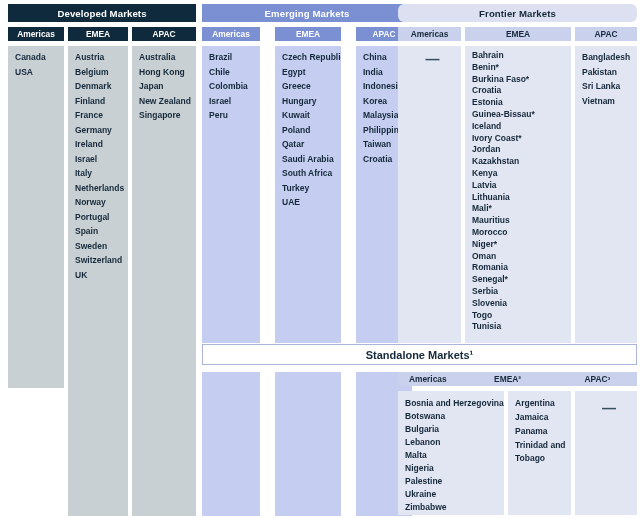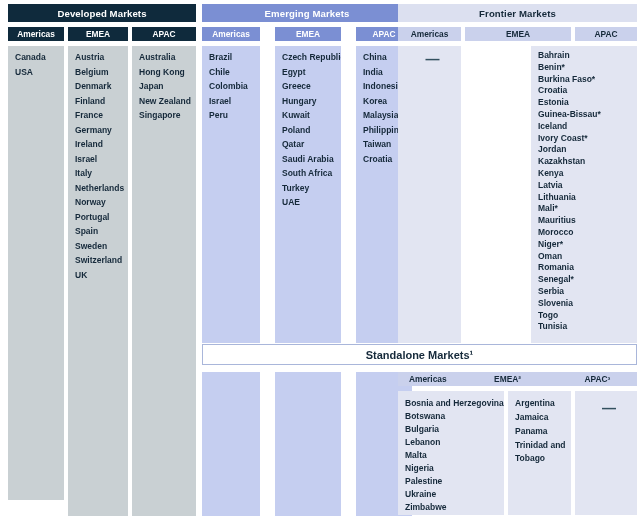--- a/index.html
+++ b/index.html
@@ -8,21 +8,21 @@
     font-family:"Liberation Sans", sans-serif; font-weight:bold;
     color:var(--text-dark,#15293a); overflow:hidden;
   }
   .group { position:absolute; top:4px; }
   .main-header {
     height:18px; display:flex; align-items:center; justify-content:center;
     font-size:9.6px; margin-bottom:5px; letter-spacing:0.1px;
   }
   .dev-hd { background:var(--developed-header-bg,#0f2a3c); color:#ffffff; }
   .emg-hd { background:var(--emerging-header-bg,#7b8fd3); color:#ffffff; }
-  .frt-hd { background:var(--frontier-header-bg,#dce0f0); color:var(--text-dark,#15293a); }
+  .frt-hd { background:var(--frontier-header-bg,#dce0f0); color:var(--text-dark,#15293a);border-radius:6px; }
   .frt-sub { background:var(--frontier-subheader-bg,#cad1ec); color:var(--text-dark,#15293a); }
   .subrow { display:flex; justify-content:space-between; margin-bottom:5px; }
   .sub {
     height:14px; display:flex; align-items:center; justify-content:center;
     font-size:8.4px;
   }
   .colrow { display:flex; justify-content:space-between; align-items:flex-start; }
   .col {
     box-sizing:border-box; padding:4px 2px 0 7px;
     font-size:8.5px; white-space:nowrap; overflow:hidden;
@@ -56,21 +56,21 @@
 <div class="canvas">
 
   <section class="group" style="left:8px;width:188px">
     <div class="main-header dev-hd">Developed Markets</div>
     <div class="subrow">
       <div class="sub dev-hd" style="width:56px">Americas</div>
       <div class="sub dev-hd" style="width:60px">EMEA</div>
       <div class="sub dev-hd" style="width:64px">APAC</div>
     </div>
     <div class="colrow">
-      <div class="col dev-col lh-std" style="width:56px;height:454px">
+      <div class="col dev-col lh-std" style="width:56px;height:342px">
           <div class="country">Canada</div>
           <div class="country">USA</div>
         </div>
       <div class="col dev-col lh-std" style="width:60px;height:470px">
           <div class="country">Austria</div>
           <div class="country">Belgium</div>
           <div class="country">Denmark</div>
           <div class="country">Finland</div>
           <div class="country">France</div>
           <div class="country">Germany</div>
@@ -171,20 +171,26 @@
           <div class="country">Morocco</div>
           <div class="country">Niger*</div>
           <div class="country">Oman</div>
           <div class="country">Romania</div>
           <div class="country">Senegal*</div>
           <div class="country">Serbia</div>
           <div class="country">Slovenia</div>
           <div class="country">Togo</div>
           <div class="country">Tunisia</div>
         </div>
+      <div class="col frt-col lh-std" style="width:62px;height:297px">
+          <div class="country">Bangladesh</div>
+          <div class="country">Pakistan</div>
+          <div class="country">Sri Lanka</div>
+          <div class="country">Vietnam</div>
+        </div>
     </div>
     <div class="subrow mt29">
       <div class="sub frt-sub" style="width:63px">Americas</div>
       <div class="sub frt-sub" style="width:106px">EMEA²</div>
       <div class="sub frt-sub" style="width:84px">APAC³</div>
     </div>
     <div class="colrow mt5">
       <div class="col frt-col lh-mid" style="width:106px;height:124px;padding-top:6px">
           <div class="country">Bosnia and Herzegovina</div>
           <div class="country">Botswana</div>

